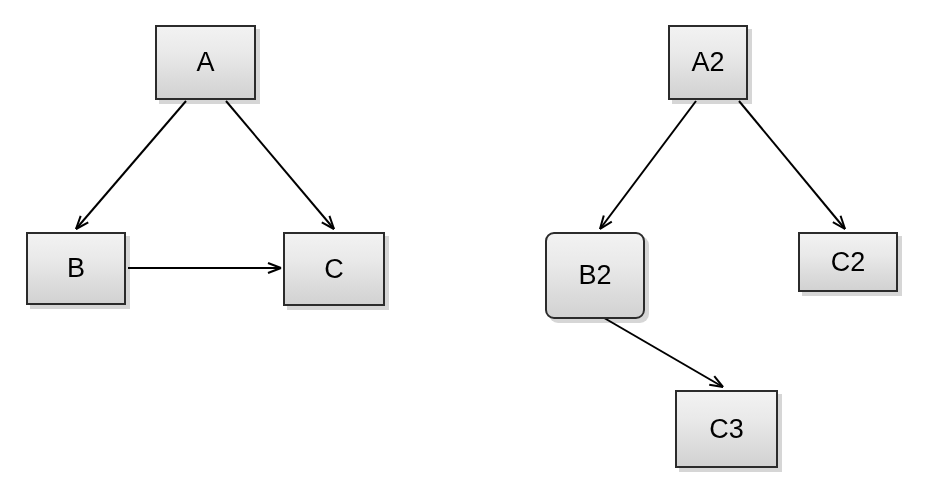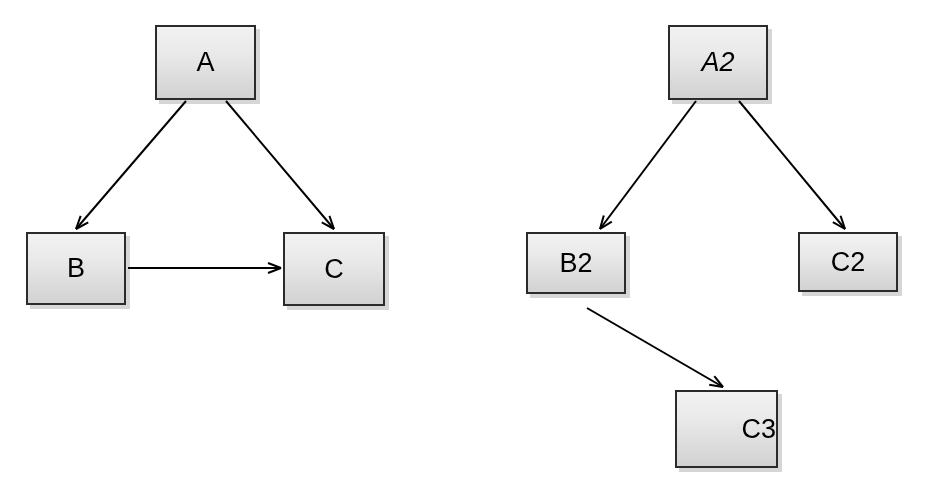--- a/index.html
+++ b/index.html
@@ -89,27 +89,27 @@
   <div id="node-layer">
       <div class="node" style="left: 155px; top: 25px; width: 101px; height: 75px;">
         <span class="node-label">A</span>
       </div>
       <div class="node" style="left: 26px; top: 232px; width: 100px; height: 73px;">
         <span class="node-label">B</span>
       </div>
       <div class="node" style="left: 283px; top: 232px; width: 102px; height: 74px;">
         <span class="node-label">C</span>
       </div>
-      <div class="node" style="left: 668px; top: 25px; width: 100px; height: 75px; font-style: italic;">
+      <div class="node" style="left: 668px; top: 25px; width: 80px; height: 75px;">
         <span class="node-label">A2</span>
       </div>
-      <div class="node" style="left: 526px; top: 232px; width: 100px; height: 62px;">
+      <div class="node" style="left: 545px; top: 232px; width: 100px; height: 87px; border-radius: 9px;">
         <span class="node-label">B2</span>
       </div>
       <div class="node" style="left: 798px; top: 232px; width: 100px; height: 60px;">
         <span class="node-label">C2</span>
       </div>
-      <div class="node" style="left: 675px; top: 390px; width: 103px; height: 78px; justify-content: flex-end;">
+      <div class="node" style="left: 675px; top: 390px; width: 103px; height: 78px;">
         <span class="node-label">C3</span>
       </div>
     </div>
 
 </div>
 
 </body></html>

